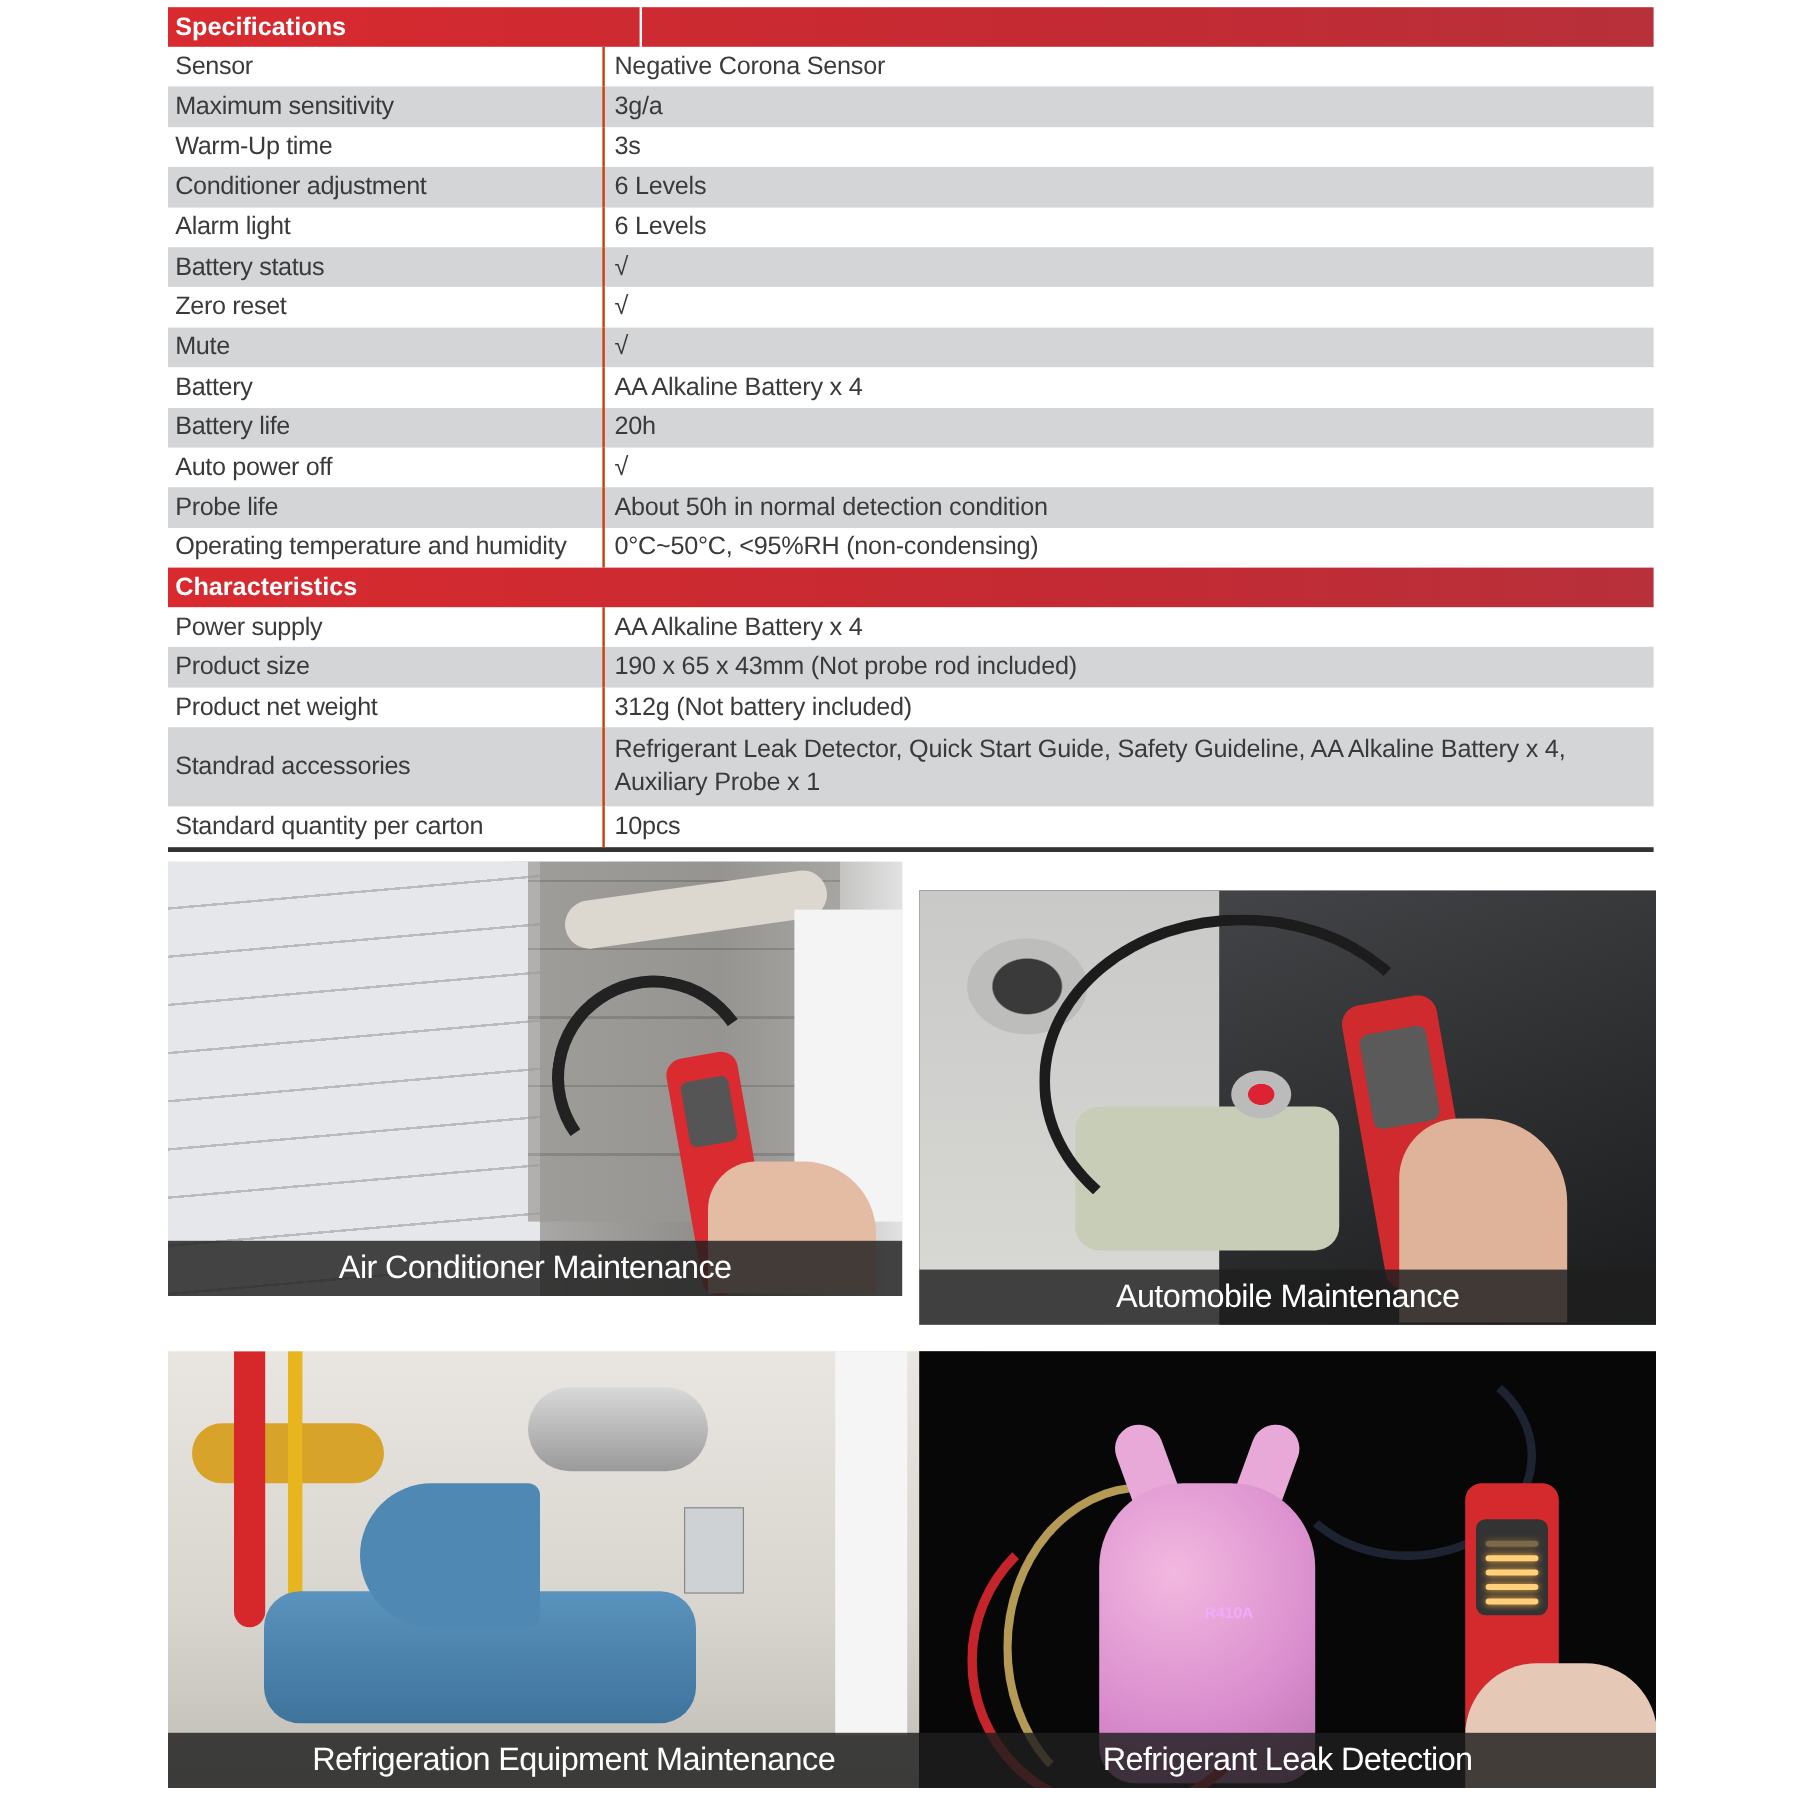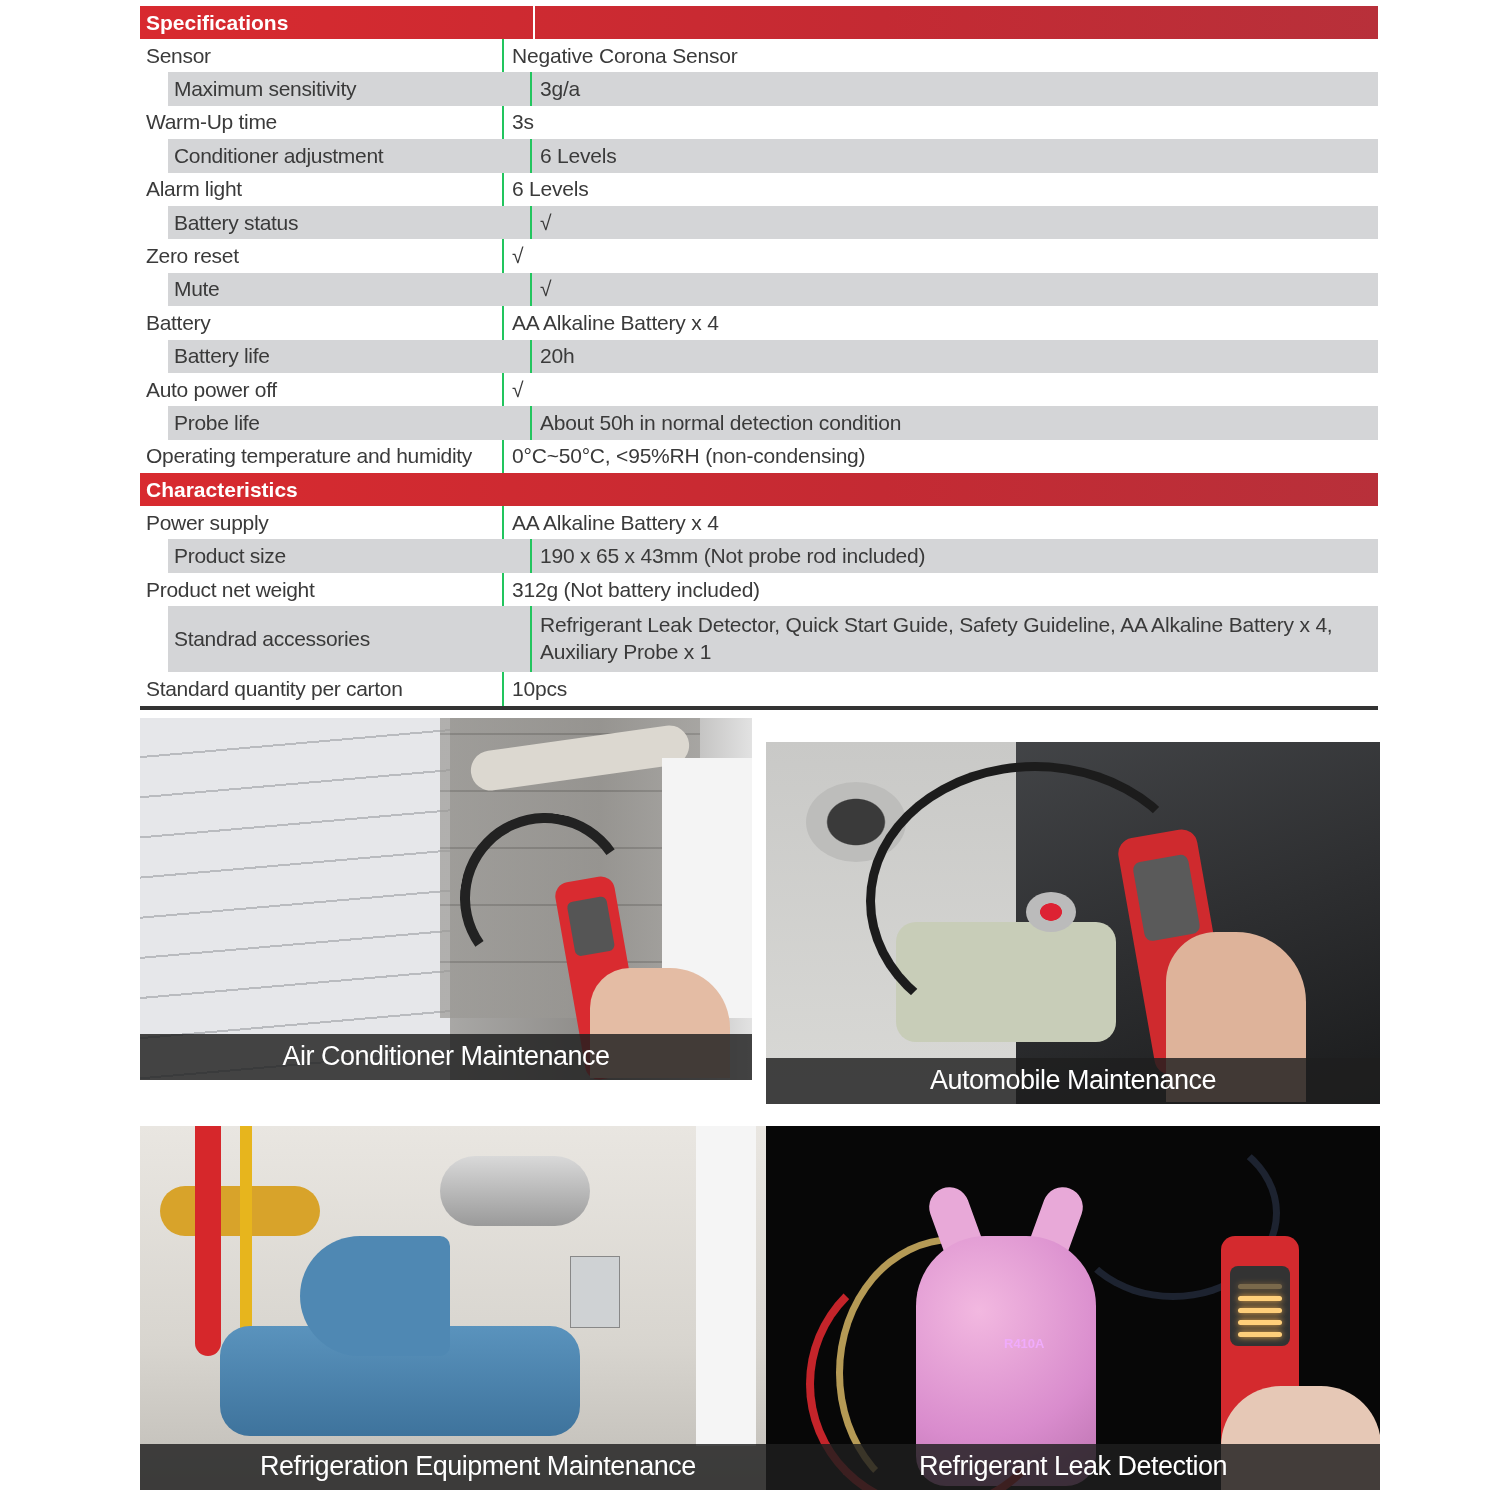--- a/index.html
+++ b/index.html
@@ -1,21 +1,21 @@
 <!DOCTYPE html>
 <html><head>
 <meta charset="utf-8">
 <style>
   html,body{margin:0;padding:0;background:#ffffff;}
   body{width:1500px;height:1500px;position:relative;overflow:hidden;font-family:"Liberation Sans",sans-serif;color:#333;}
   .tbl{position:absolute;left:140px;top:6px;width:1238px;}
   .row{display:flex;height:33.4px;align-items:center;font-size:21px;color:#3a3a3a;}
-  .row.alt{background:#d4d5d7;margin-left:28px;}
+  .row.alt{background:#d4d5d7;}
   .row .k{width:362px;padding-left:6px;box-sizing:border-box;white-space:nowrap;height:100%;display:flex;align-items:center;letter-spacing:-0.3px;}
-  .row .v{flex:1;border-left:2px solid #22c55e;padding-left:8px;height:100%;display:flex;align-items:center;letter-spacing:-0.2px;}
+  .row .v{flex:1;border-left:2px solid #c2410c;padding-left:8px;height:100%;display:flex;align-items:center;letter-spacing:-0.2px;}
   .row.tall{height:66px;}
   .row.tall .v{line-height:27px;display:block;padding-top:5px;box-sizing:border-box;}
   .hdr{display:flex;height:33px;background:linear-gradient(90deg,#d82a2f,#c42a33 60%,#b8303a);color:#fff;font-weight:bold;font-size:21px;align-items:center;gap:31px;}
   .hdr .k{width:362px;padding-left:6px;box-sizing:border-box;height:100%;display:flex;align-items:center;}
   .hdr .v{flex:1;border-left:2px solid #fff;height:100%;}
   .hdr.full .v{border-left:none;}
   .tbl-bottom{height:4px;background:#333;}
   .photo{position:absolute;overflow:hidden;}
   .cap{position:absolute;left:0;right:0;bottom:0;height:46px;background:rgba(30,30,30,0.82);color:#fff;font-size:27px;text-align:center;line-height:44px;letter-spacing:-0.5px;}
   

